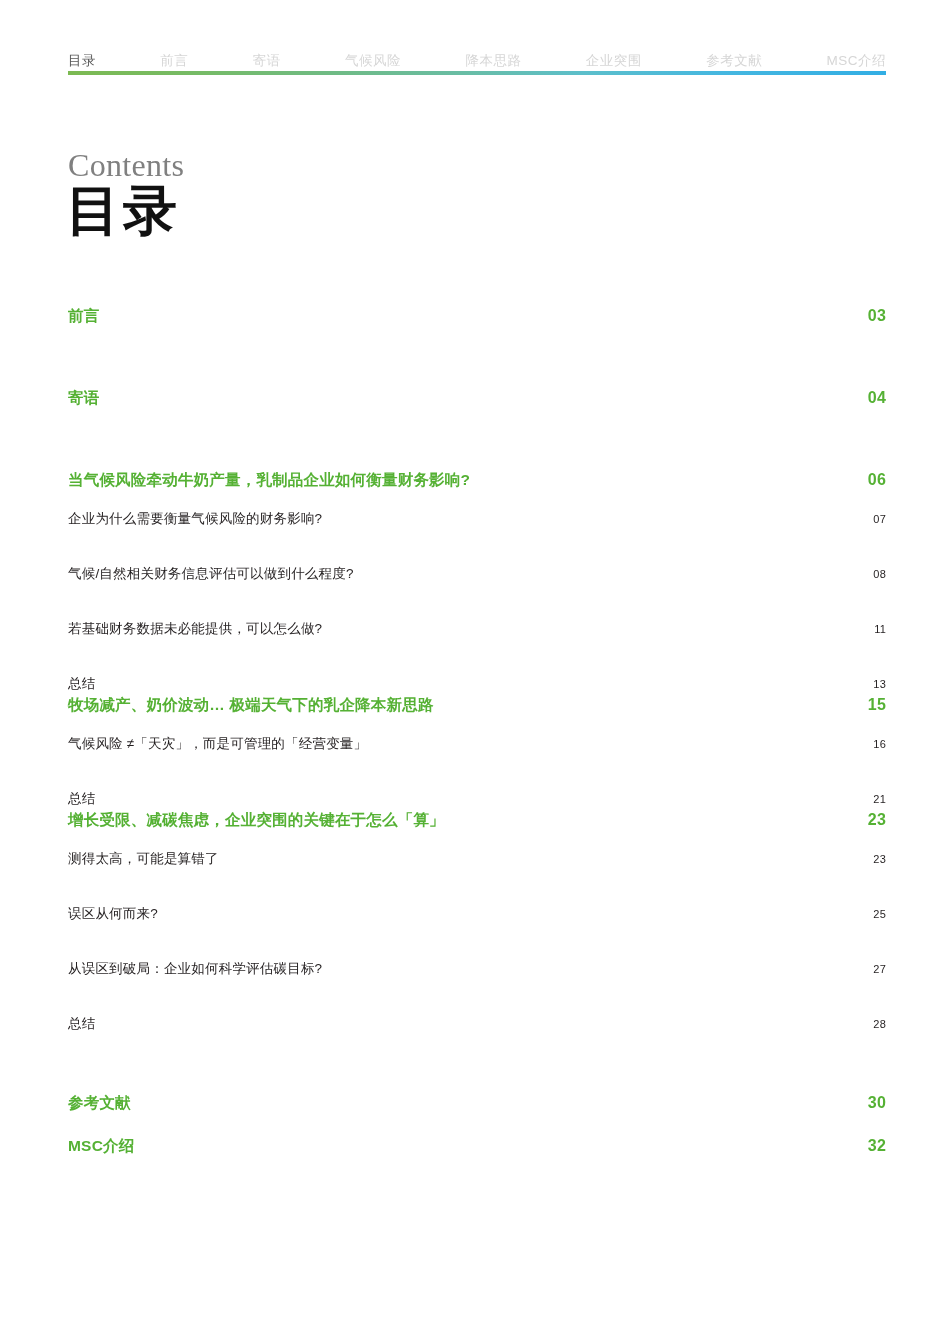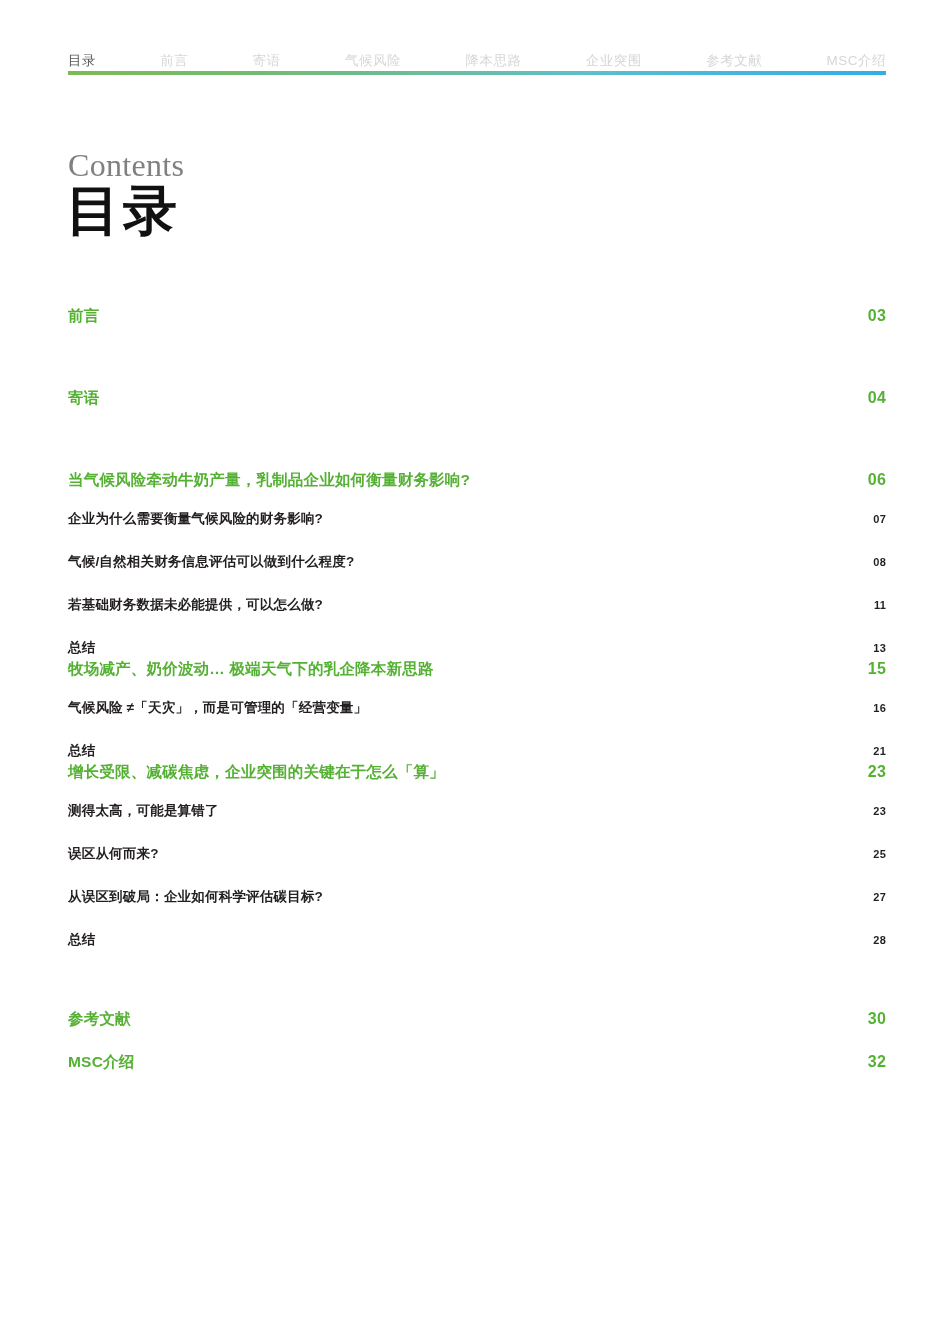--- a/index.html
+++ b/index.html
@@ -122,32 +122,32 @@
     margin-bottom: 0;
   }
   .row-major .num {
     font-size: 16px;
     font-weight: 700;
   }
 
   
   .row-sub {
     color: #231f20;
-    font-weight: 700;
+    font-weight: 400;
     font-size: 13.5px;
     line-height: 20px;
     letter-spacing: 0.2px;
   }
   .row-sub .num {
     font-size: 11px;
   }
 
   
   .sp-top-0   { margin-top: 0; }
-  .sp-top-sub { margin-top: 23px; }
+  .sp-top-sub { margin-top: 35px; }
   .sp-top-maj { margin-top: 60px; }
   .sp-top-maj-after-sub { }
   .sp-first-sub { margin-top: 18px; }
   .sp-top-tail { margin-top: 58px; }
   .sp-top-tail2 { margin-top: 21px; }
 </style>
 </head>
 <body>
 
 <div class="page">

